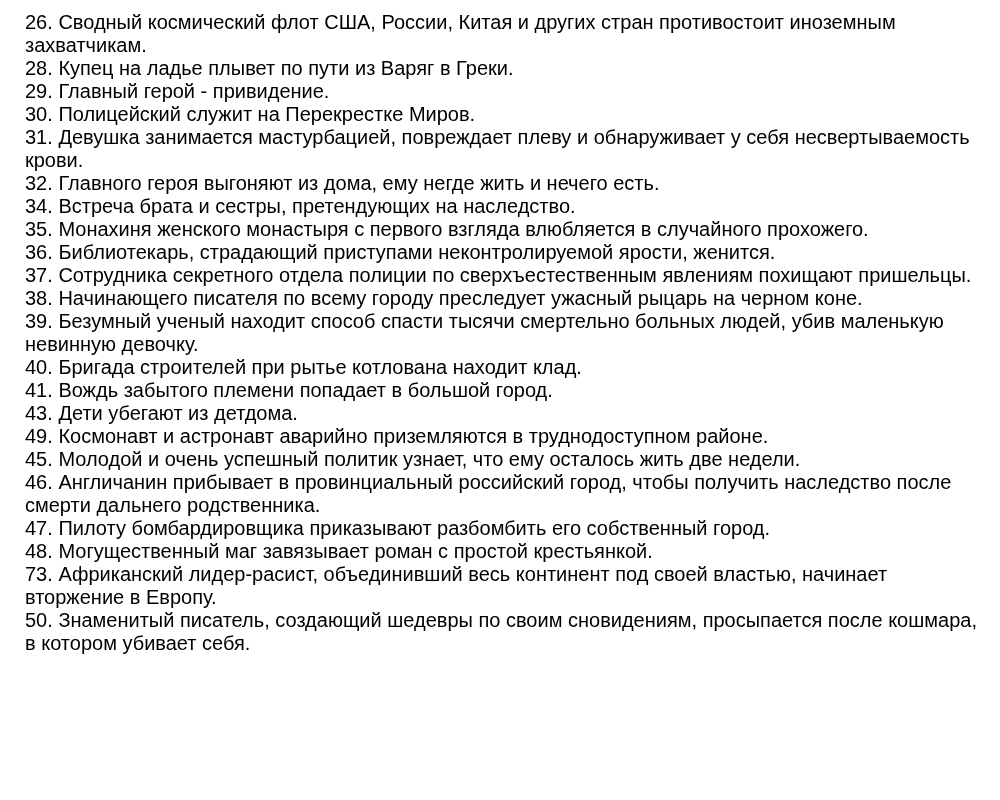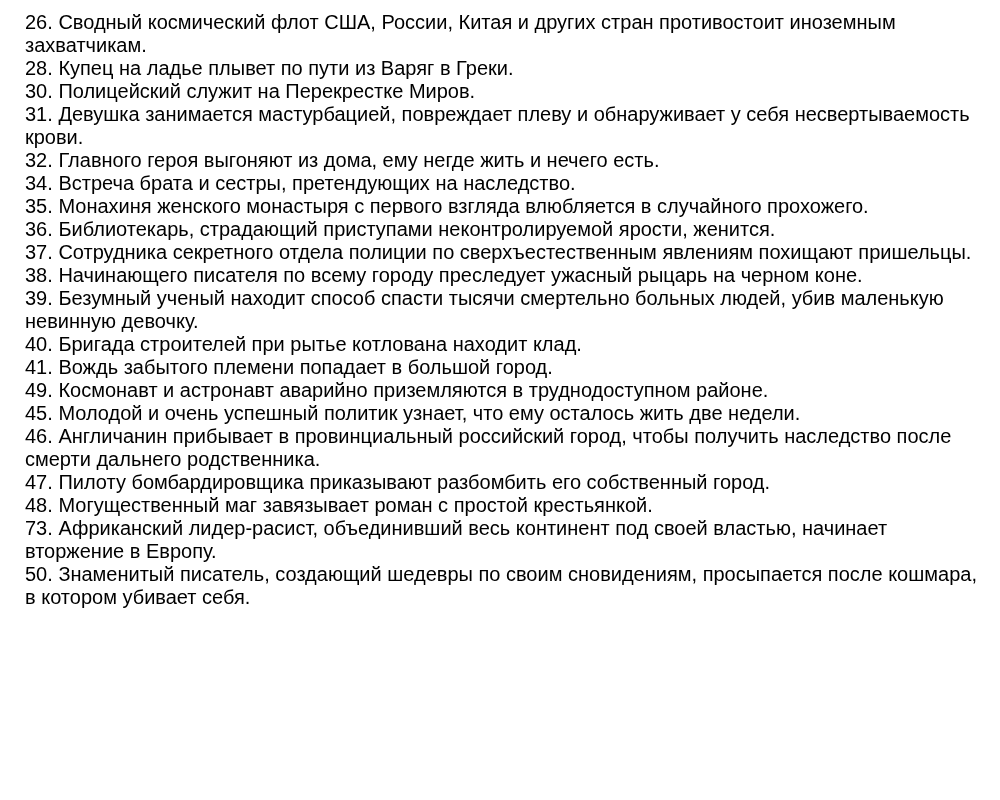--- a/index.html
+++ b/index.html
@@ -32,31 +32,33 @@
     word-spacing: 0;
   }
 </style>
 </head>
 <body>
 
 <div class="page">
   <div class="plot-list" id="plot-list">
       <p class="list-item"><span>26.</span> <span>Сводный космический флот США, России, Китая и других стран противостоит иноземным захватчикам.</span></p>
       <p class="list-item"><span>28.</span> <span>Купец на ладье плывет по пути из Варяг в Греки.</span></p>
+      <p class="list-item"><span>29.</span> <span>Главный герой - привидение.</span></p>
       <p class="list-item"><span>30.</span> <span>Полицейский служит на Перекрестке Миров.</span></p>
       <p class="list-item"><span>31.</span> <span>Девушка занимается мастурбацией, повреждает плеву и обнаруживает у себя несвертываемость крови.</span></p>
       <p class="list-item"><span>32.</span> <span>Главного героя выгоняют из дома, ему негде жить и нечего есть.</span></p>
       <p class="list-item"><span>34.</span> <span>Встреча брата и сестры, претендующих на наследство.</span></p>
       <p class="list-item"><span>35.</span> <span>Монахиня женского монастыря с первого взгляда влюбляется в случайного прохожего.</span></p>
       <p class="list-item"><span>36.</span> <span>Библиотекарь, страдающий приступами неконтролируемой ярости, женится.</span></p>
       <p class="list-item"><span>37.</span> <span>Сотрудника секретного отдела полиции по сверхъестественным явлениям похищают пришельцы.</span></p>
       <p class="list-item"><span>38.</span> <span>Начинающего писателя по всему городу преследует ужасный рыцарь на черном коне.</span></p>
       <p class="list-item"><span>39.</span> <span>Безумный ученый находит способ спасти тысячи смертельно больных людей, убив маленькую невинную девочку.</span></p>
       <p class="list-item"><span>40.</span> <span>Бригада строителей при рытье котлована находит клад.</span></p>
       <p class="list-item"><span>41.</span> <span>Вождь забытого племени попадает в большой город.</span></p>
+      <p class="list-item"><span>43.</span> <span>Дети убегают из детдома.</span></p>
       <p class="list-item"><span>49.</span> <span>Космонавт и астронавт аварийно приземляются в труднодоступном районе.</span></p>
       <p class="list-item"><span>45.</span> <span>Молодой и очень успешный политик узнает, что ему осталось жить две недели.</span></p>
       <p class="list-item"><span>46.</span> <span>Англичанин прибывает в провинциальный российский город, чтобы получить наследство после смерти дальнего родственника.</span></p>
       <p class="list-item"><span>47.</span> <span>Пилоту бомбардировщика приказывают разбомбить его собственный город.</span></p>
       <p class="list-item"><span>48.</span> <span>Могущественный маг завязывает роман с простой крестьянкой.</span></p>
       <p class="list-item"><span>73.</span> <span>Африканский лидер-расист, объединивший весь континент под своей властью, начинает вторжение в Европу.</span></p>
       <p class="list-item"><span>50.</span> <span>Знаменитый писатель, создающий шедевры по своим сновидениям, просыпается после кошмара, в котором убивает себя.</span></p>
     </div>
 </div>
 

